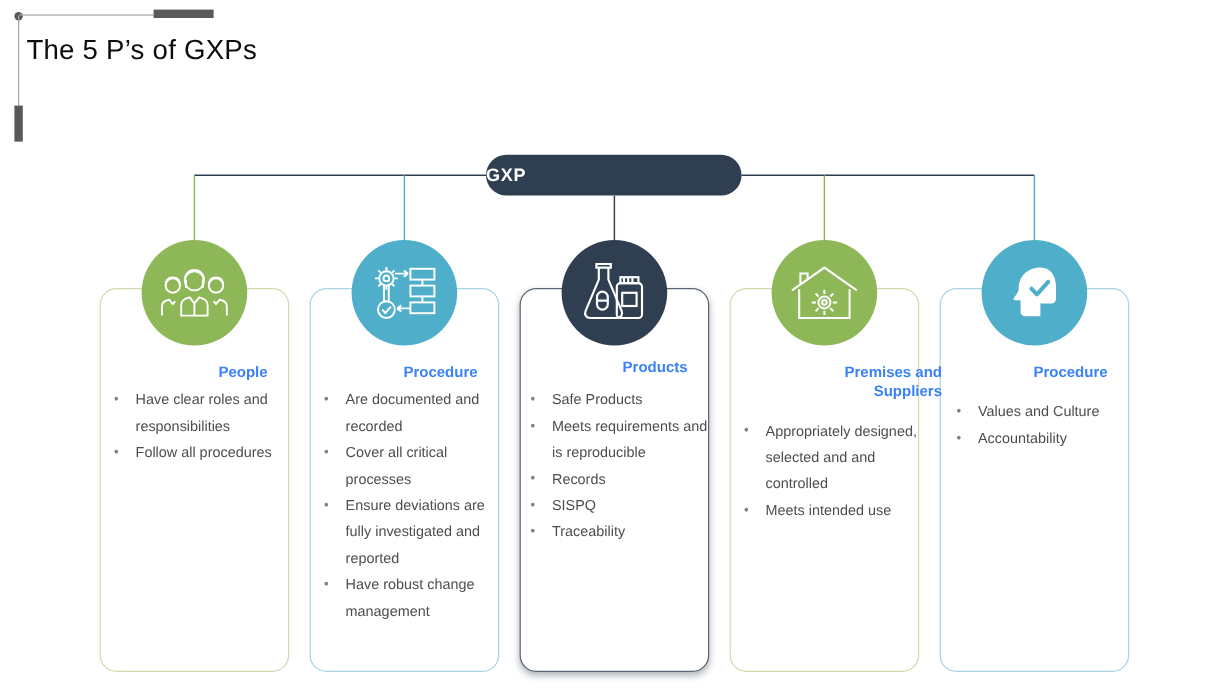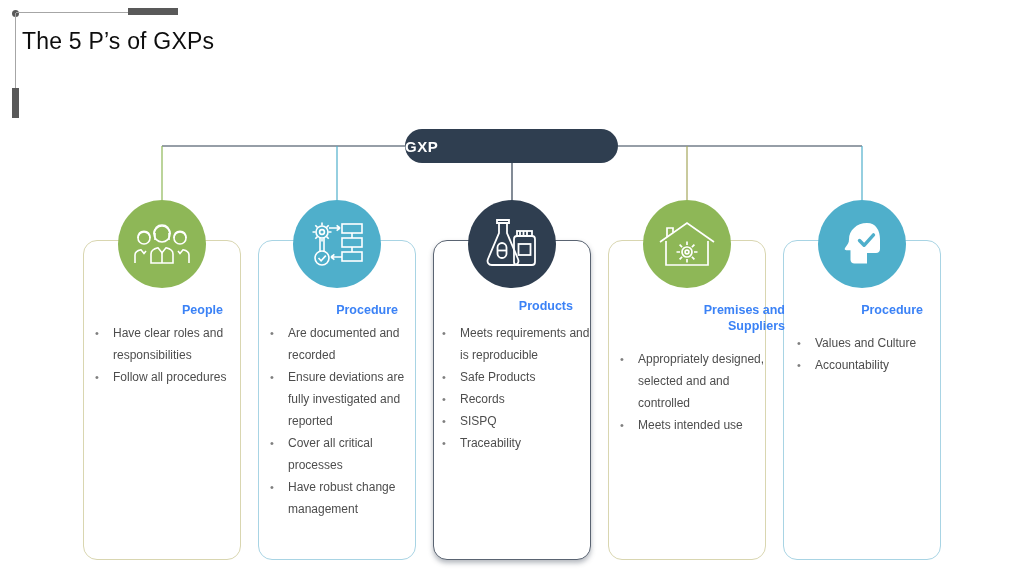--- a/index.html
+++ b/index.html
@@ -207,27 +207,27 @@
 <div class="col-heading h-2">Products</div>
 <div class="col-heading h-3">Premises and Suppliers</div>
 <div class="col-heading h-4">Procedure</div>
 
 <ul class="bullets b-0">
     <li>Have clear roles and responsibilities</li>
     <li>Follow all procedures</li>
   </ul>
 <ul class="bullets b-1">
     <li>Are documented and recorded</li>
+    <li>Cover all critical processes</li>
     <li>Ensure deviations are fully investigated and reported</li>
-    <li>Cover all critical processes</li>
     <li>Have robust change management</li>
   </ul>
 <ul class="bullets b-2">
+    <li>Safe Products</li>
     <li>Meets requirements and is reproducible</li>
-    <li>Safe Products</li>
     <li>Records</li>
     <li>SISPQ</li>
     <li>Traceability</li>
   </ul>
 <ul class="bullets b-3">
     <li>Appropriately designed, selected and and controlled</li>
     <li>Meets intended use</li>
   </ul>
 <ul class="bullets b-4">
     <li>Values and Culture</li>

